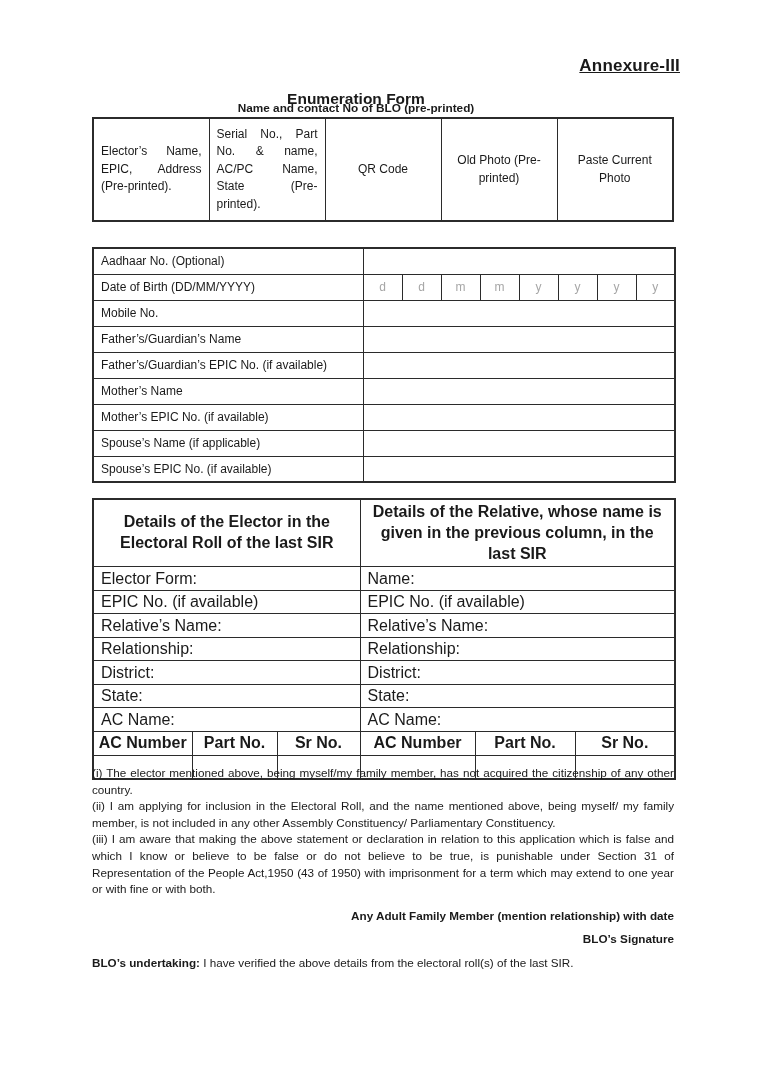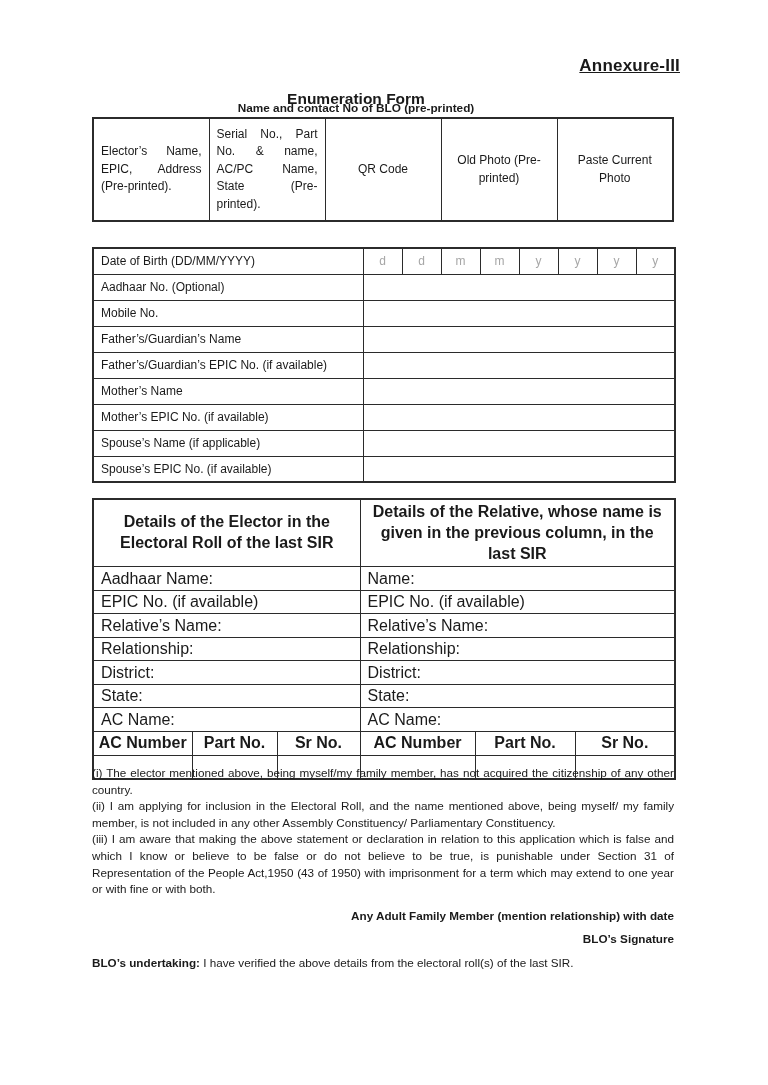--- a/index.html
+++ b/index.html
@@ -113,33 +113,33 @@
         <col style="width:39px">
         <col style="width:39px">
         <col style="width:39px">
       <col style="width:39px">
         <col style="width:39px">
         <col style="width:39px">
         <col style="width:39px">
     </colgroup>
     <tbody>
         <tr>
+      <td class="label">Aadhaar No. (Optional)</td>
+      <td colspan="8"></td>
+    </tr>
+    <tr>
       <td class="label">Date of Birth (DD/MM/YYYY)</td>
       <td class="dob-cell">d</td>
       <td class="dob-cell">d</td>
       <td class="dob-cell">m</td>
       <td class="dob-cell">m</td>
       <td class="dob-cell">y</td>
       <td class="dob-cell">y</td>
       <td class="dob-cell">y</td>
       <td class="dob-cell">y</td>
-    </tr>
-    <tr>
-      <td class="label">Aadhaar No. (Optional)</td>
-      <td colspan="8"></td>
     </tr>
     <tr>
       <td class="label">Mobile No.</td>
       <td colspan="8"></td>
     </tr>
     <tr>
       <td class="label">Father’s/Guardian’s Name</td>
       <td colspan="8"></td>
     </tr>
     <tr>
@@ -173,21 +173,21 @@
       <col style="width:115px">
         <col style="width:100px">
         <col style="width:100px">
     </colgroup>
     <tbody>
         <tr class="sir-head">
       <td colspan="3">Details of the Elector in the Electoral Roll of the last SIR</td>
       <td colspan="3">Details of the Relative, whose name is given in the previous column, in the last SIR</td>
     </tr>
     <tr class="sir-row">
-      <td colspan="3">Aadhaar Name:</td>
+      <td colspan="3">Elector Form:</td>
       <td colspan="3">Name:</td>
     </tr>
     <tr class="sir-row">
       <td colspan="3">EPIC No. (if available)</td>
       <td colspan="3">EPIC No. (if available)</td>
     </tr>
     <tr class="sir-row">
       <td colspan="3">Relative’s Name:</td>
       <td colspan="3">Relative’s Name:</td>
     </tr>

